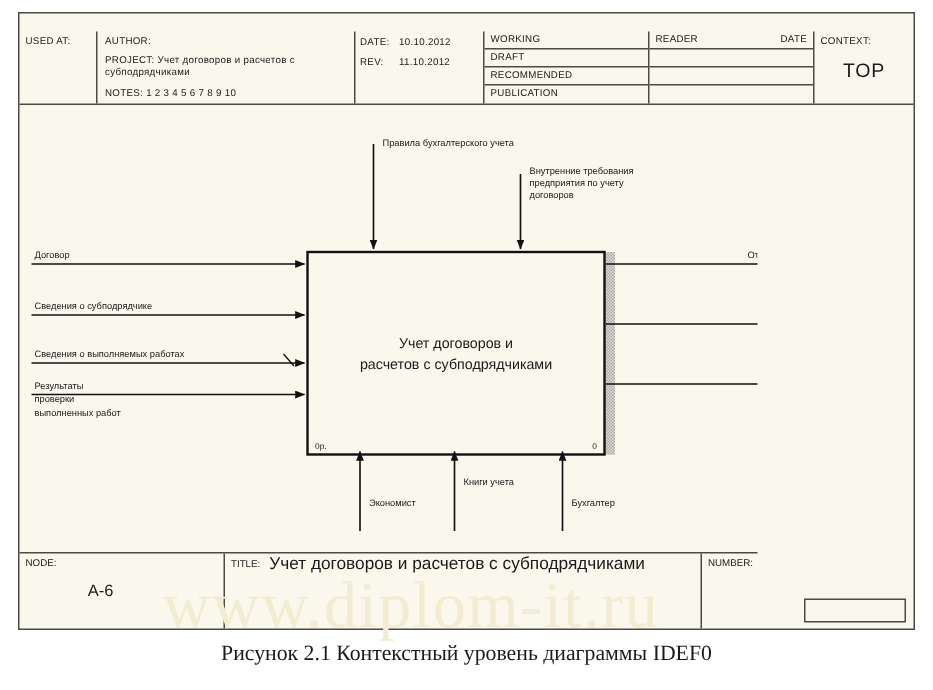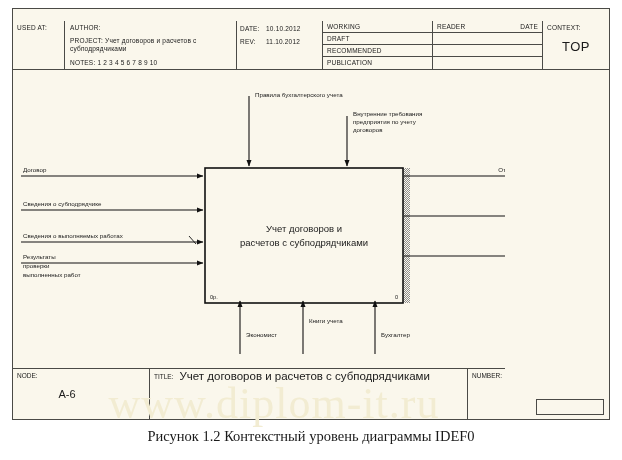--- a/index.html
+++ b/index.html
@@ -331,13 +331,13 @@
       <span class="tv">Учет договоров и  расчетов с субподрядчиками</span>
     </div>
     <div class="fcell" id="f-num">
       <span>NUMBER:</span>
       <div class="numbox"></div>
     </div>
   </div>
 
 </div>
 
-<div id="caption">Рисунок 1.2 Контекстный уровень диаграммы IDEF0</div>
+<div id="caption">Рисунок 2.1 Контекстный уровень диаграммы IDEF0</div>
 
 </body></html>

